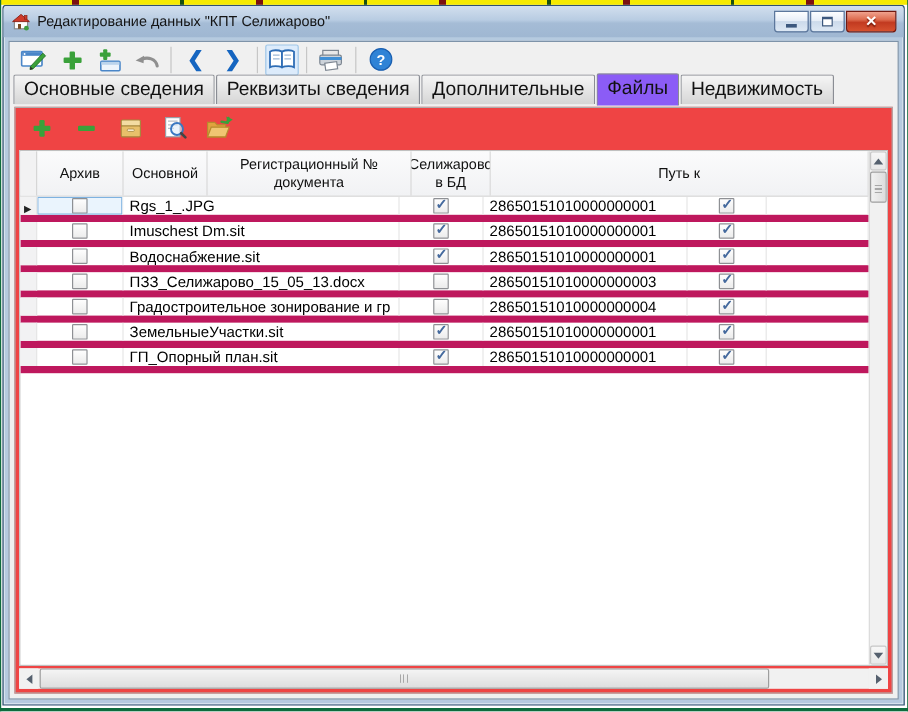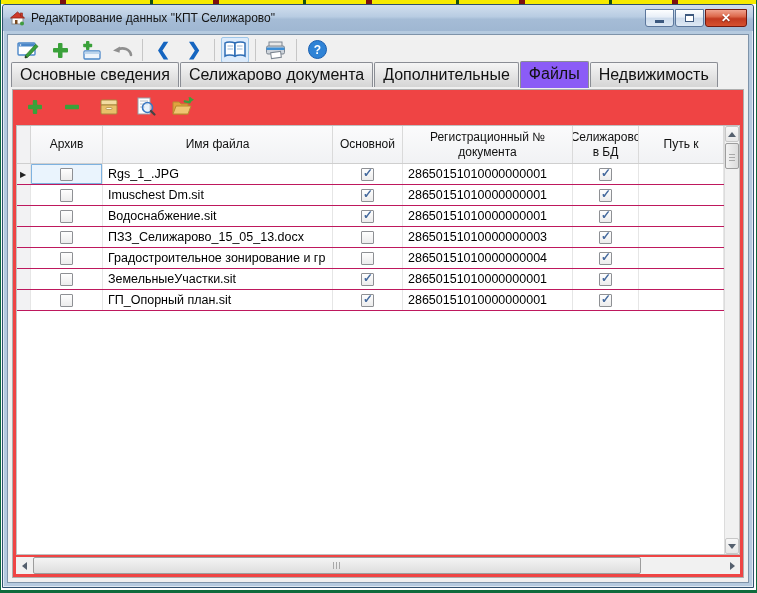--- a/index.html
+++ b/index.html
@@ -68,21 +68,21 @@
     border-bottom:1px solid #cfcfcf; }
   .hcell { border-right:1px solid #dadada; display:flex; align-items:center; justify-content:center;
     text-align:center; font-size:12px; color:#111; padding:0 2px; overflow:hidden; line-height:1.25; }
   .col-sel { width:14px; flex:0 0 auto; background:#f2f2f3; border-right:1px solid #d6d6d6; }
   .col-archive { width:72px; flex:0 0 auto; }
   .col-name { width:230px; flex:0 0 auto; }
   .col-primary { width:70px; flex:0 0 auto; }
   .col-reg { width:170px; flex:0 0 auto; }
   .col-db { width:66px; flex:0 0 auto; }
   .col-path { flex:1 1 auto; }
-  .row { display:flex; height:21px; border-bottom:1px solid #be185d; background:#fff;text-align:center; }
+  .row { display:flex; height:21px; border-bottom:6px solid #be185d; background:#fff;text-align:center; }
   .cell { border-right:1px solid #e6e6e6; font-size:12.5px; color:#000; display:flex;
     align-items:center; padding:0 5px; overflow:hidden; white-space:nowrap; }
   .cell.center { justify-content:center; padding:0; }
   .rowsel { position:relative; }
   .row.current .rowsel::before { content:"▶"; font-size:8px; color:#222; position:absolute; left:3px; top:6px; }
   .cell.sel-cell { box-shadow:inset 0 0 0 1px #7eb2e0; background:#eaf4fd; border-radius:1px; }
 
   
   .cb { width:13px; height:13px; border:1px solid #8e9094; border-radius:1px;
     background:linear-gradient(#fefefe,#ececec); position:relative; }
@@ -208,21 +208,21 @@
       <span class="tbtn">
         <svg width="21" height="21" viewBox="0 0 21 21">
           <circle cx="10.5" cy="10.5" r="9" fill="#2f83d6" stroke="#1a5fb0"></circle>
           <text x="10.5" y="15" text-anchor="middle" font-size="12" font-weight="bold" fill="#fff" font-family="Liberation Sans, sans-serif">?</text>
         </svg>
       </span>
     </div>
 
     <div class="tabstrip">
       <span class="tab">Основные сведения</span>
-      <span class="tab">Селижарово документа</span>
+      <span class="tab">Реквизиты сведения</span>
       <span class="tab">Дополнительные</span>
       <span class="tab active">Файлы</span>
       <span class="tab">Недвижимость</span>
     </div>
 
     <div class="panel">
 
       <div class="toolbar2">
         <span class="fbtn">
           <svg width="20" height="20" viewBox="0 0 20 20">
@@ -260,21 +260,20 @@
             <polygon points="17.5,1 23,3.5 19,6.5" fill="#3aa13a"></polygon>
           </svg>
         </span>
       </div>
 
       <div class="grid">
         <div class="grid-inner">
           <div class="grid-header">
             <div class="hcell col-sel"></div>
             <div class="hcell col-archive">Архив</div>
-            <div class="hcell col-name">Имя файла</div>
             <div class="hcell col-primary">Основной</div>
             <div class="hcell col-reg">Регистрационный № документа</div>
             <div class="hcell col-db">Селижарово в БД</div>
             <div class="hcell col-path">Путь к</div>
           </div>
           <div id="table-body">
               <div class="row current">
     <div class="cell col-sel rowsel"></div>
     <div class="cell col-archive center sel-cell">
                   <span class="cb"></span>

